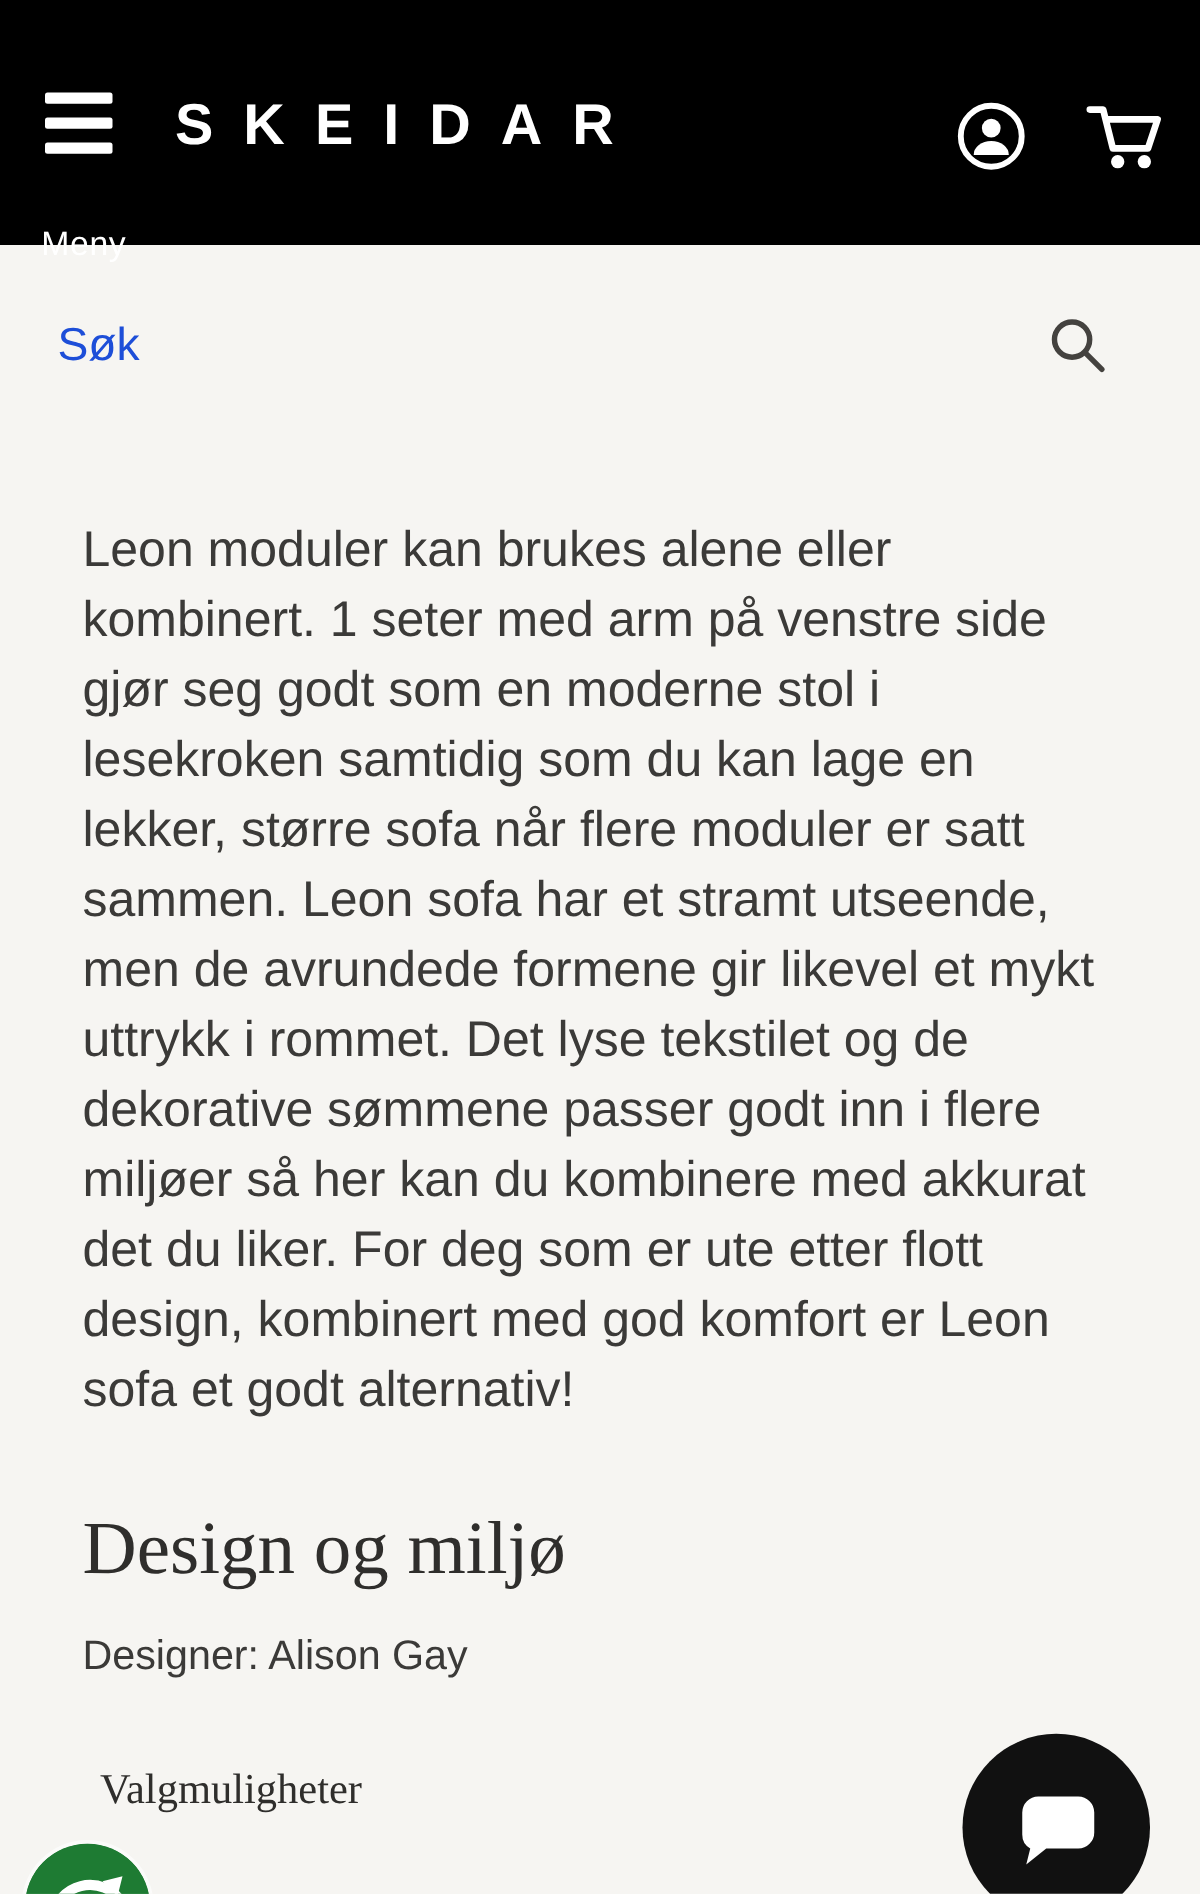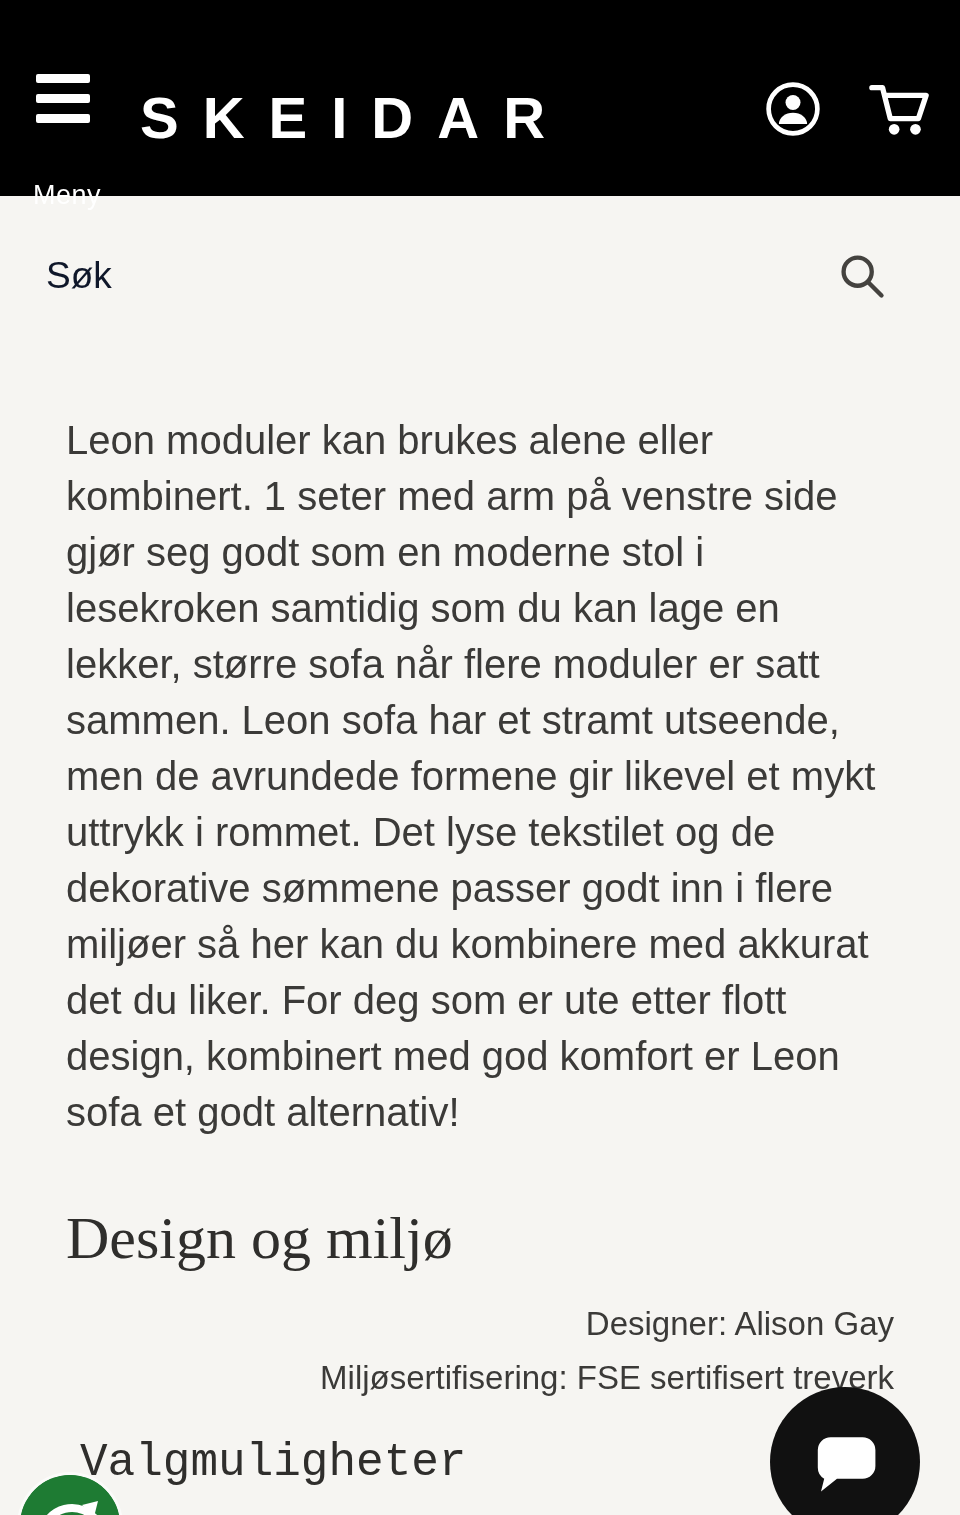--- a/index.html
+++ b/index.html
@@ -22,34 +22,34 @@
     position:absolute; left:36px; top:74px;
     display:flex; flex-direction:column; gap:11px;
     cursor:pointer;
   }
   .menu-btn .bar { width:54px; height:9px; background:#fff; border-radius:2px; }
   .menu-label {
     position:absolute; left:33px; top:140px;
     color:#fff; font-size:27px; letter-spacing:0.5px;margin-top:40px;
   }
   .logo {
-    position:absolute; left:140px; top:84px;
-    color:#fff; font-size:58px; font-weight:900;
+    position:absolute; left:140px; top:72px;
+    color:#fff; font-size:46px; font-weight:900;
     letter-spacing:24px; white-space:nowrap;
   }
   .header-icons { position:absolute; right:30px; top:78px; display:flex; gap:44px; align-items:center; }
   .icon-btn { width:62px; height:62px; display:flex; align-items:center; justify-content:center; cursor:pointer; }
 
   
   main { padding:0 66px; }
   .search-row {
     padding-top:54px;
     display:flex; justify-content:space-between; align-items:center;
   }
-  .search-label { font-size:37px; color:#0f172a; margin-left:-20px; cursor:pointer; }
+  .search-label { font-size:37px; color:#1d4ed8; margin-left:-20px; cursor:pointer; }
   .search-icon-btn { width:52px; height:52px; cursor:pointer; margin-right:6px; }
 
   h1.product-title {
     font-family:"Liberation Serif", "DejaVu Serif", serif;
     font-weight:500;
     font-size:70px;
     color:#2f2e2c;
     letter-spacing:1px;
     margin-top:42px;
   }
@@ -65,27 +65,27 @@
     font-weight:500;
     font-size:60px;
     color:#2f2e2c;
     margin-top:64px;
   }
   p.meta-line {
     font-size:33px;
     line-height:54px;
     color:#3b3a38;
   }
-  .meta-block { margin-top:24px;text-align:right; }
+  .meta-block { margin-top:24px; }
   h2.options-heading {
-    font-family:Liberation Mono, monospace;
+    font-family:Liberation Serif, serif;
     font-weight:500;
-    font-size:46px;
+    font-size:34px;
     color:#2f2e2c;
-    margin-top:32px;
+    margin-top:62px;
     padding-left:14px;
   }
 
   
   .chat-fab {
     position:absolute; right:40px; bottom:-22px;
     width:150px; height:150px; border-radius:50%;
     background:#111;
     display:flex; align-items:center; justify-content:center;
     cursor:pointer; z-index:10;
@@ -141,21 +141,20 @@
       </svg>
     </div>
   </div>
 
 
   <p class="description">Leon moduler kan brukes alene eller kombinert. 1 seter med arm på venstre side gjør seg godt som en moderne stol i lesekroken samtidig som du kan lage en lekker, større sofa når flere moduler er satt sammen. Leon sofa har et stramt utseende, men de avrundede formene gir likevel et mykt uttrykk i rommet. Det lyse tekstilet og de dekorative sømmene passer godt inn i flere miljøer så her kan du kombinere med akkurat det du liker. For deg som er ute etter flott design, kombinert med god komfort er Leon sofa et godt alternativ!</p>
 
   <h2 class="section-heading">Design og miljø</h2>
   <div class="meta-block">
     <p class="meta-line">Designer: Alison Gay</p>
-    <p class="meta-line">Miljøsertifisering: FSE sertifisert treverk</p>
   </div>
 
   <h2 class="options-heading">Valgmuligheter</h2>
 </main>
 
 <div class="eco-badge">
   <svg width="100" height="100" viewBox="0 0 100 100">
     <circle cx="50" cy="50" r="50" fill="#1e7b33"></circle>
     <path d="M22 62 a30 30 0 0 1 56 -14" stroke="#fff" stroke-width="8" fill="none" stroke-linecap="round"></path>
     <path d="M62 30 l16 -4 -4 16 z" fill="#fff"></path>

